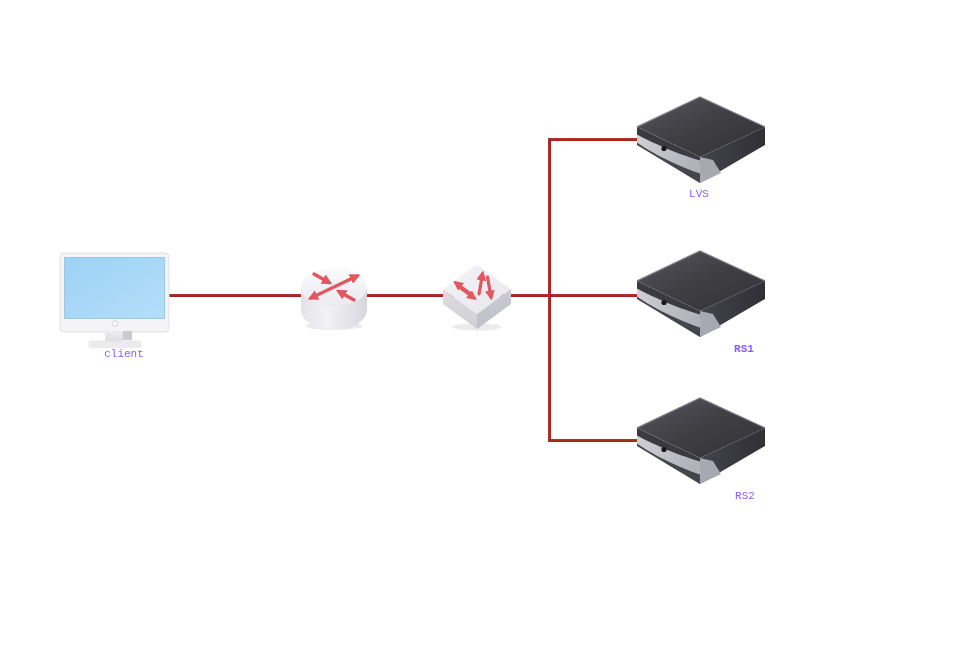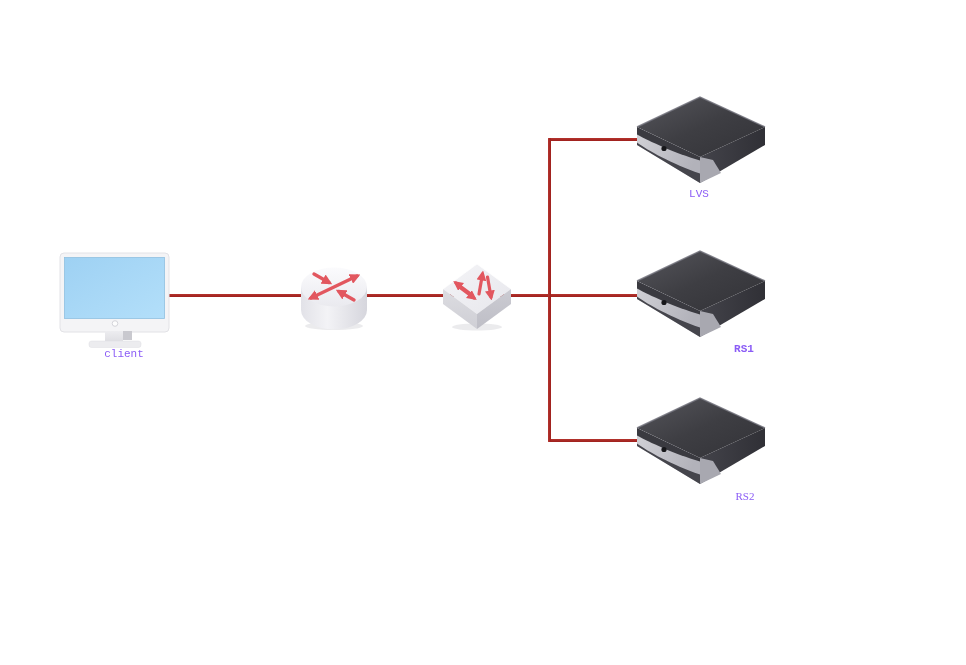--- a/index.html
+++ b/index.html
@@ -153,15 +153,15 @@
       <polygon points="1,31 1,49 64,87 64,61" fill="url(#g-srv-bezel)"></polygon>
       <path d="M1,31 L64,61 L64,64.5 C38,57 13,45 1,38.5 Z" fill="#3a3a40"></path>
       <path d="M1,49 L64,87 L64,77.5 C36,68 11,54 1,46.5 Z" fill="#45454c"></path>
       <circle cx="28" cy="52.5" r="2.6" fill="#17171a"></circle>
     </svg>
   </div>
 
   <div class="node-label" style="left:124px;top:347px;">client</div>
   <div class="node-label" style="left:699px;top:187px;">LVS</div>
   <div class="node-label" style="left:744px;top:342px;font-weight:bold;">RS1</div>
-  <div class="node-label" style="left:745px;top:489px;font-family:Liberation Serif, serif;">RS2</div>
+  <div class="node-label" style="left:745px;top:489px;">RS2</div>
 
 </div>
 
 </body></html>

